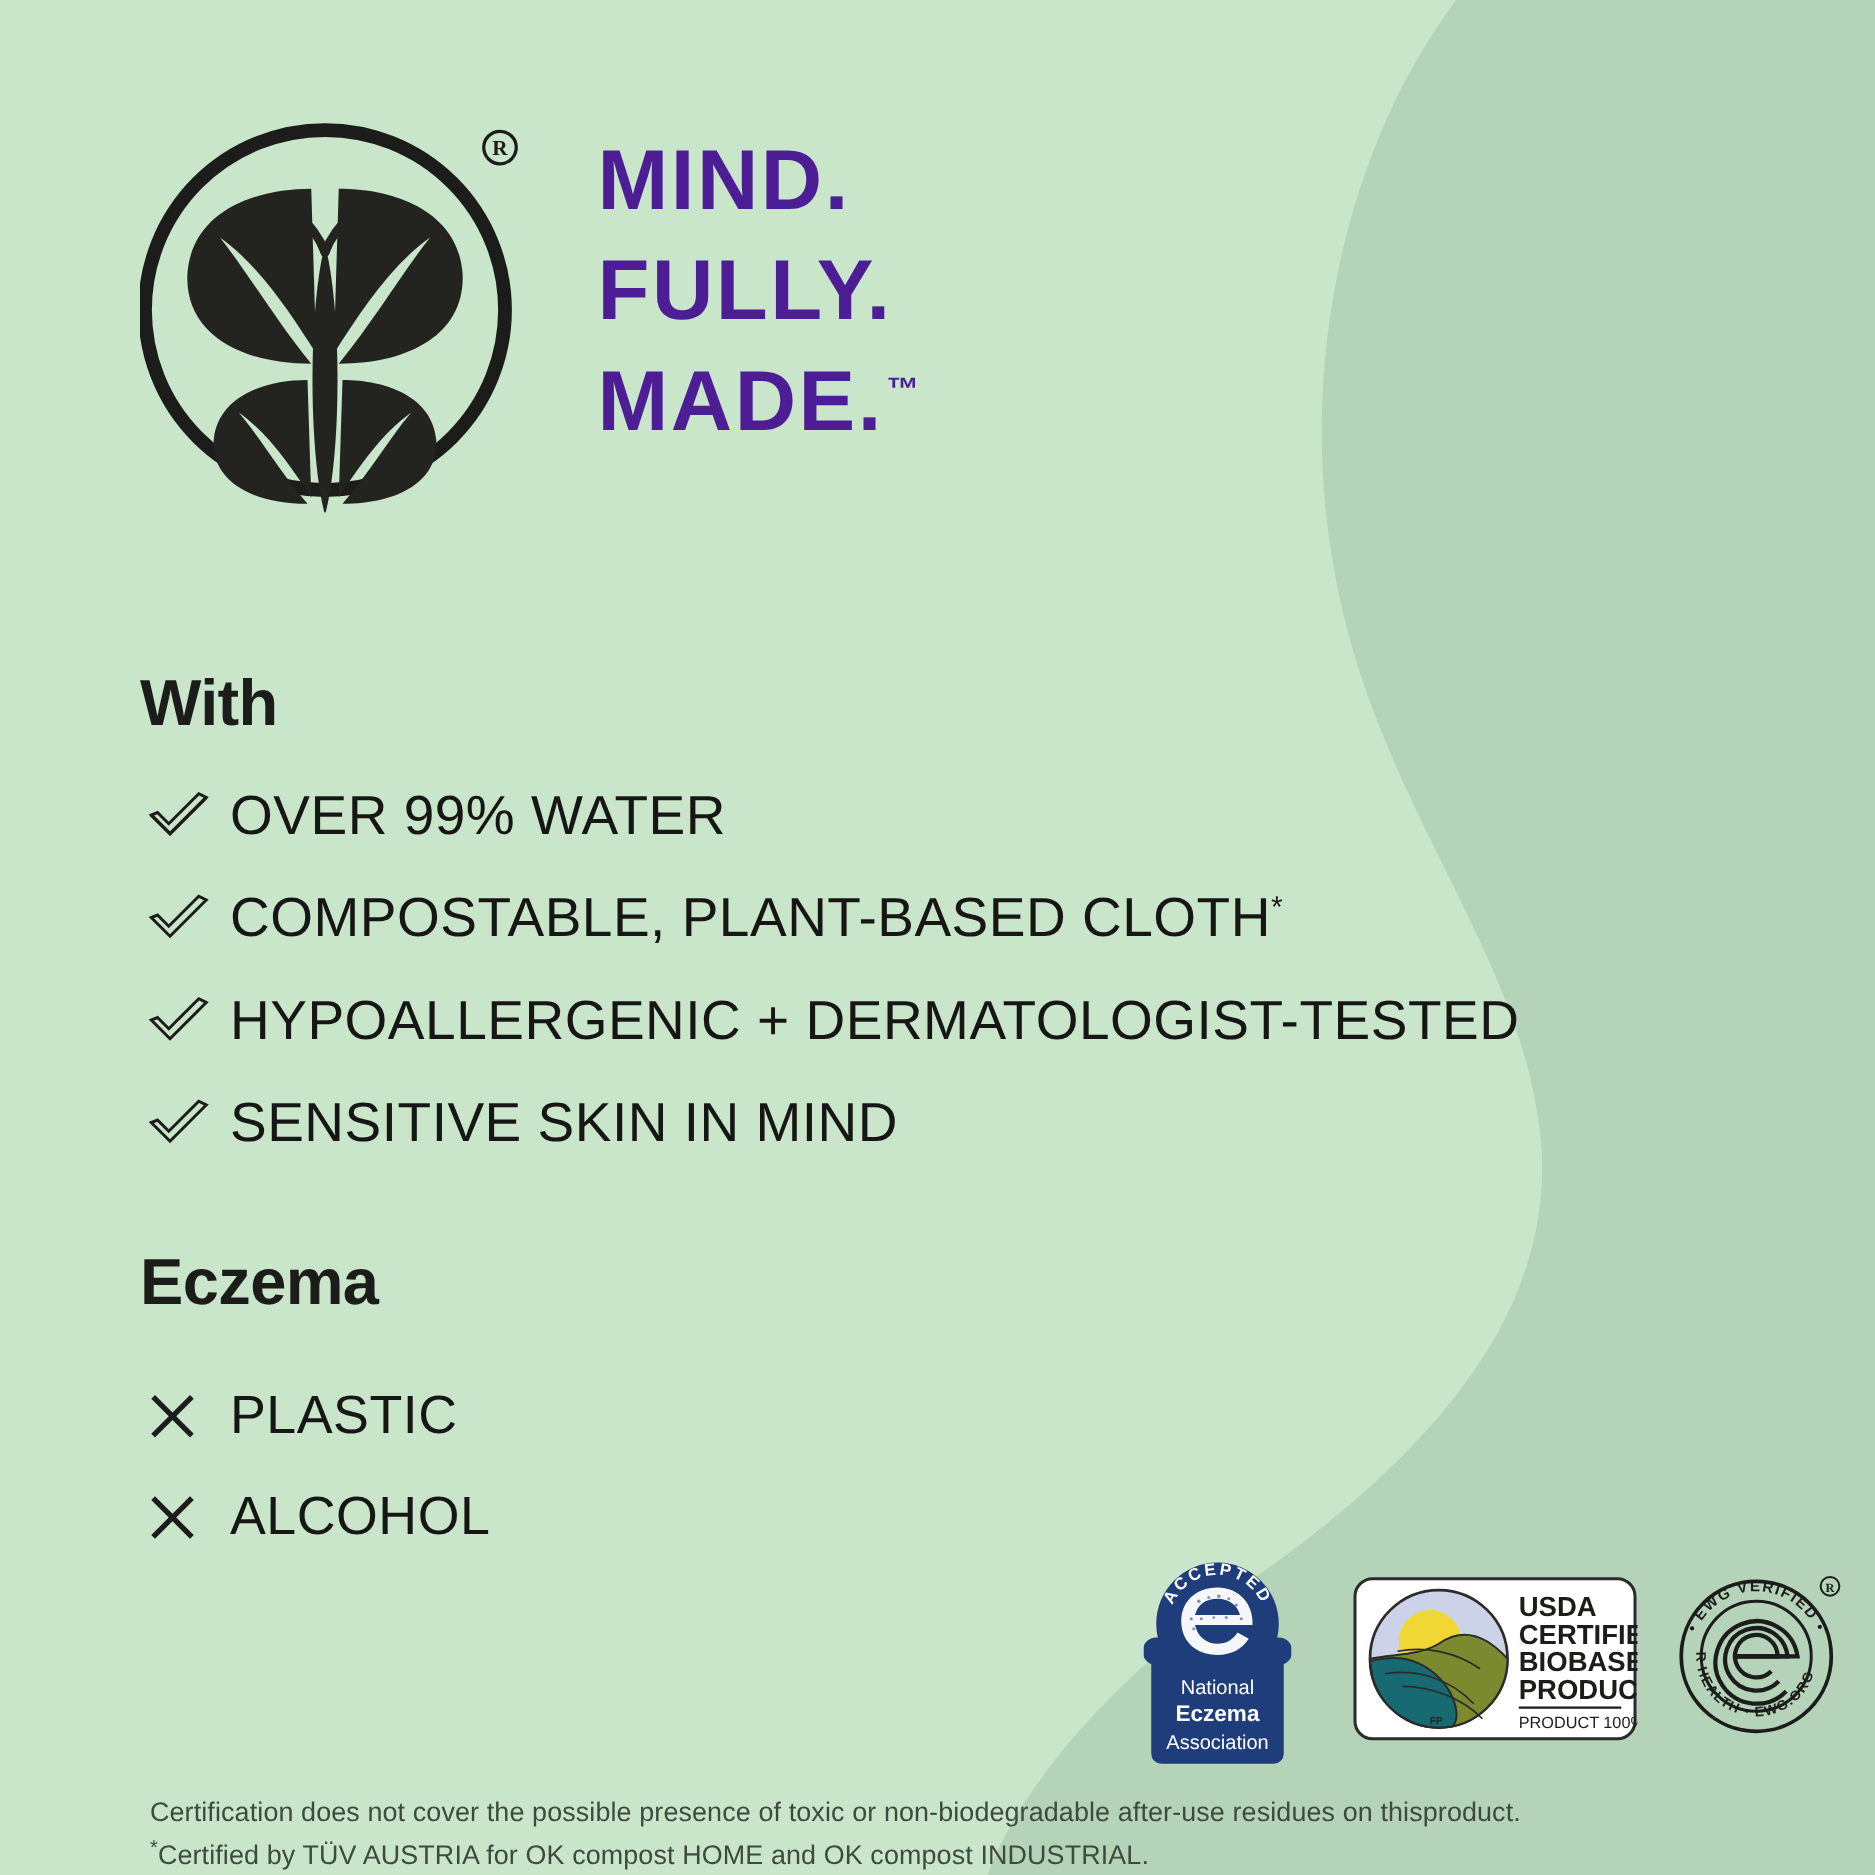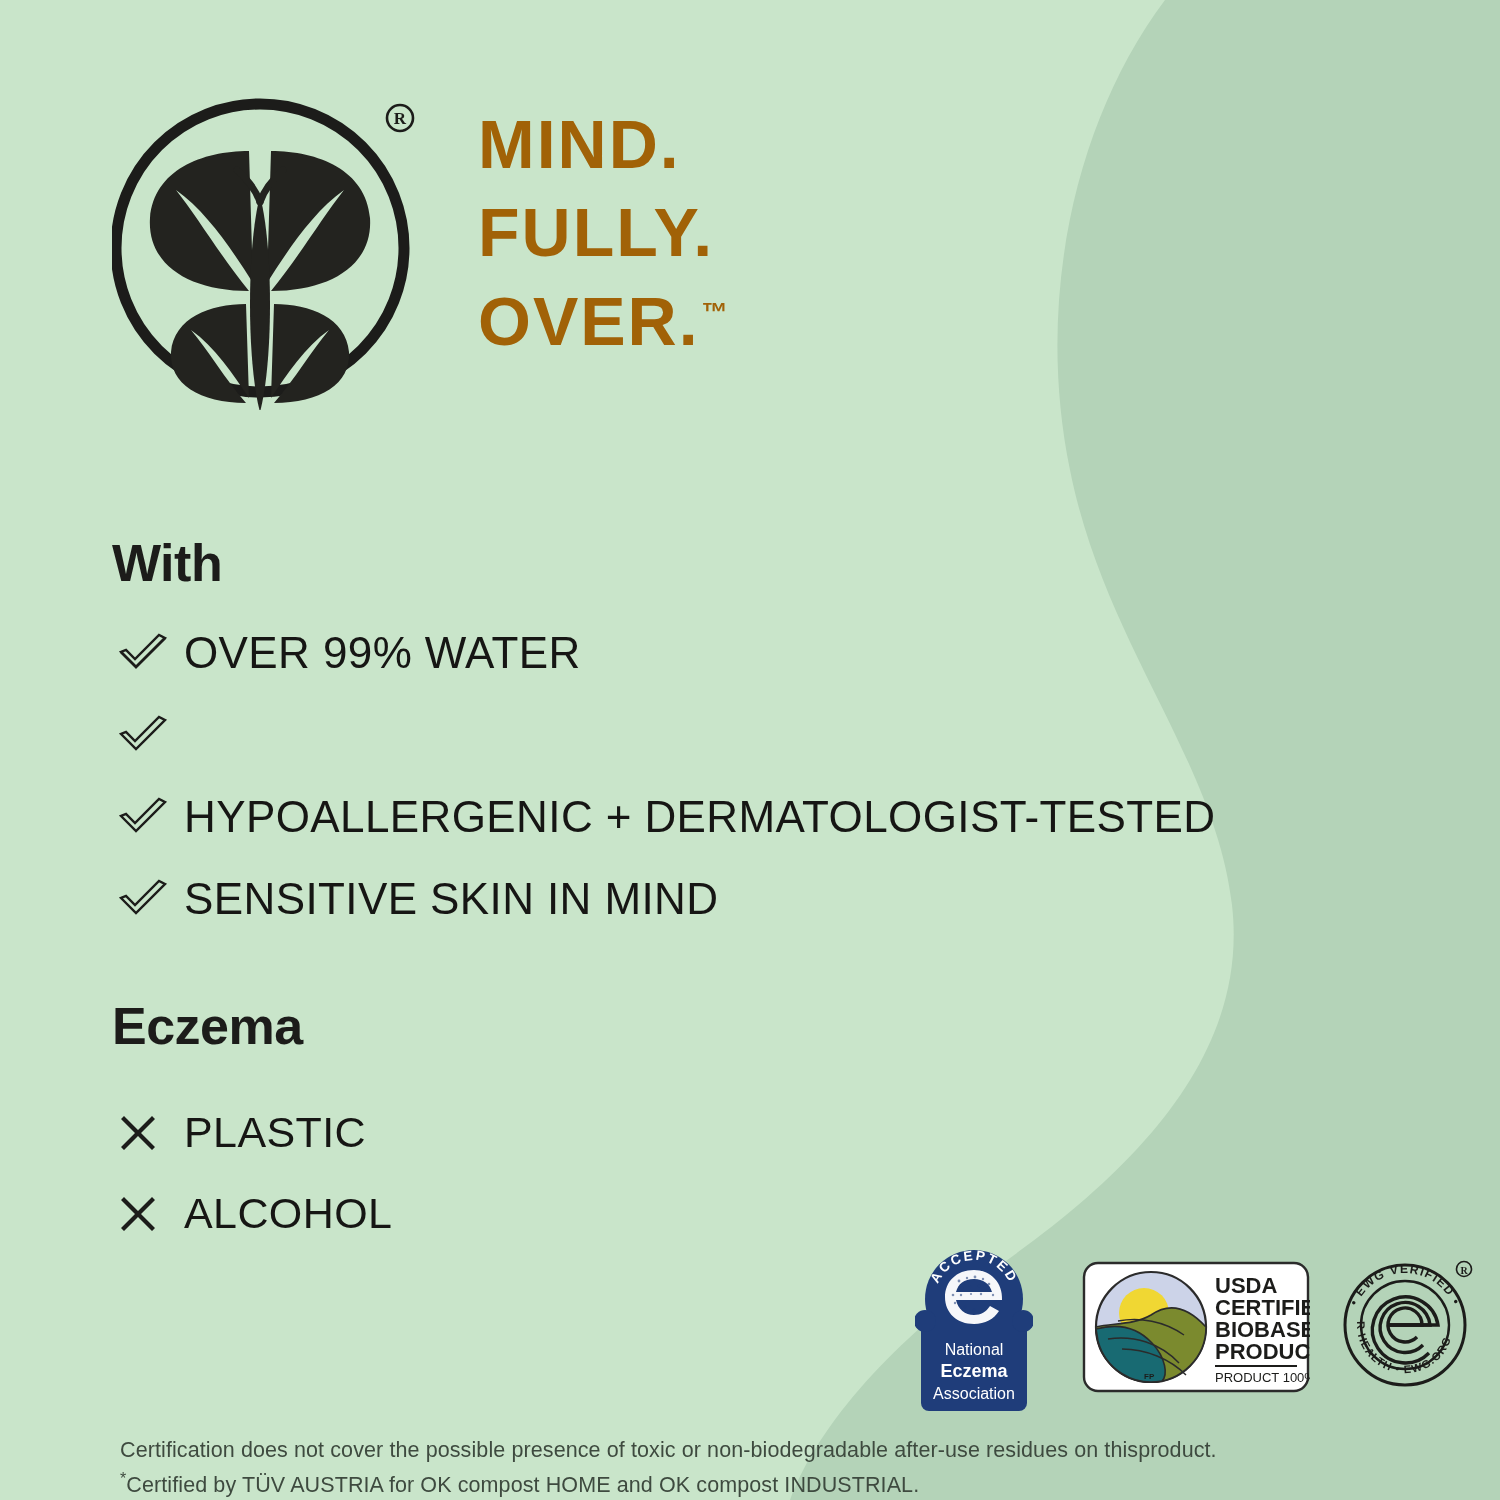--- a/index.html
+++ b/index.html
@@ -19,21 +19,21 @@
   .logo-block{position:absolute;left:112px;top:78px;display:flex;align-items:flex-start;}
   .logo-mark{position:relative;width:306px;height:332px;flex:none;}
   .logo-mark svg{display:block;}
   .wordmark{margin-left:60px;margin-top:22px;}
   .wordmark .wline{
     font-family:"Liberation Sans", sans-serif;
     font-weight:bold;
     font-size:68px;
     line-height:1.30;
     letter-spacing:2.0px;
-    color:#a16207;
+    color:#4c1d95;
     white-space:nowrap;
   }
   .wordmark .tm{
     font-size:26px;
     font-weight:bold;
     vertical-align:super;
     letter-spacing:0;
     margin-left:2px;
   }
 
@@ -134,21 +134,21 @@
                  C 142,312 138,272 138,226 C 138,180 142,140 148,118 Z" fill="#23231f"></path>
 
         <path d="M148,124 C 143,110 134,100 125,92" fill="none" stroke="#23231f" stroke-width="7" stroke-linecap="round"></path>
         <path d="M148,124 C 153,110 162,100 171,92" fill="none" stroke="#23231f" stroke-width="7" stroke-linecap="round"></path>
       </svg>
     </div>
 
     <div class="wordmark">
       <div class="wline">MIND.</div>
       <div class="wline">FULLY.</div>
-      <div class="wline"><span>OVER.</span><span class="tm">™</span></div>
+      <div class="wline"><span>MADE.</span><span class="tm">™</span></div>
     </div>
   </div>
 
   <div class="sec-head" id="with-head">With</div>
 
   <div class="list" id="with-list">
 
     <div class="row">
       <span class="ico">
         <svg width="50" height="40" viewBox="0 0 50 40" aria-hidden="true">
@@ -158,20 +158,21 @@
       </span>
       <span class="row-label"><span>OVER 99% WATER</span><span class="sup"></span></span>
     </div>
 
     <div class="row">
       <span class="ico">
         <svg width="50" height="40" viewBox="0 0 50 40" aria-hidden="true">
           <path d="M3,19 L18,34 L47,5 L41,2 L17,26 L8,17 Z" fill="none" stroke="#1c1c1a" stroke-width="2.4"></path>
         </svg>
       </span>
+      <span class="row-label"><span>COMPOSTABLE, PLANT-BASED CLOTH</span><span class="sup">*</span></span>
     </div>
 
     <div class="row">
       <span class="ico">
         <svg width="50" height="40" viewBox="0 0 50 40" aria-hidden="true">
           <path d="M3,19 L18,34 L47,5 L41,2 L17,26 L8,17 Z" fill="none" stroke="#1c1c1a" stroke-width="2.4"></path>
         </svg>
       </span>
       <span class="row-label"><span>HYPOALLERGENIC + DERMATOLOGIST-TESTED</span><span class="sup"></span></span>
     </div>

